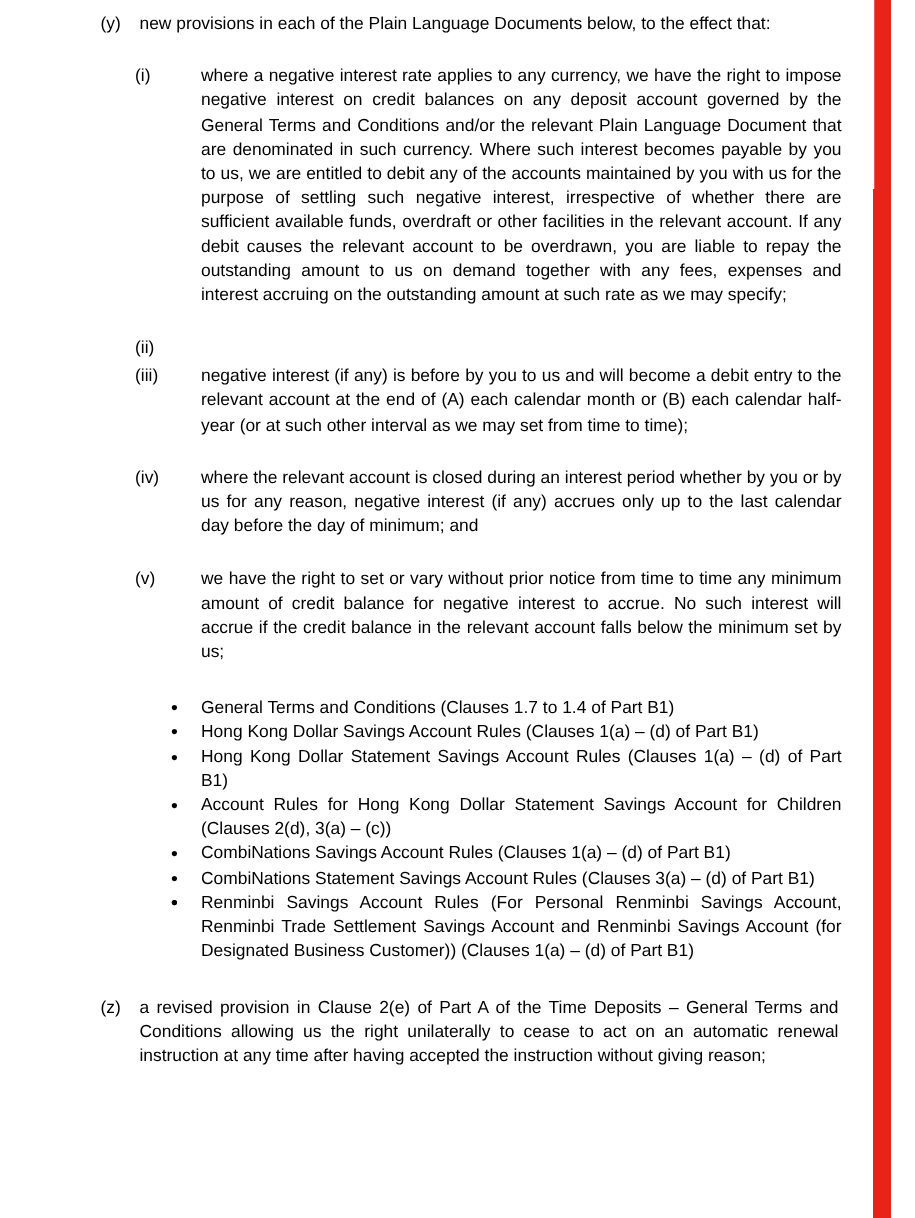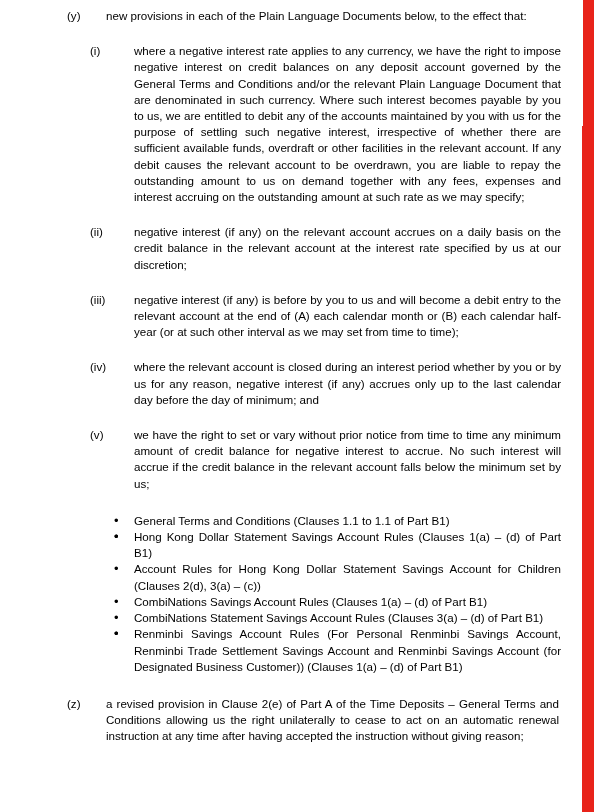--- a/index.html
+++ b/index.html
@@ -71,21 +71,21 @@
   }
 
   
   .lvl1 {
     padding-left: 67px;
     font-size: 11.6px;
     line-height: 16.2px;
   }
   .lvl1 > .marker { left: 67px; }
   .lvl1 > .body {
-    margin-left: 39px;
+    margin-left: 26px;
     padding-right: 7px;
   }
 
   
   .lvl2 {
     padding-left: 90px;
     font-size: 11.6px;
     line-height: 16.2px;
   }
   .lvl2 > .marker { left: 90px; }
@@ -145,23 +145,20 @@
     <span class="marker">(i)</span>
     <div class="body">
       <p>where a negative interest rate applies to any currency, we have the right to impose negative interest on credit balances on any deposit account governed by the General Terms and Conditions and/or the relevant Plain Language Document that are denominated in such currency. Where such interest becomes payable by you to us, we are entitled to debit any of the accounts maintained by you with us for the purpose of settling such negative interest, irrespective of whether there are sufficient available funds, overdraft or other facilities in the relevant account. If any debit causes the relevant account to be overdrawn, you are liable to repay the outstanding amount to us on demand together with any fees, expenses and interest accruing on the outstanding amount at such rate as we may specify;</p>
     </div>
   </div>
 
   <div class="gap-md"></div>
 
   <div class="item lvl2">
     <span class="marker">(ii)</span>
-    <div class="body">
-      <p>negative interest (if any) on the relevant account accrues on a daily basis on the credit balance in the relevant account at the interest rate specified by us at our discretion;</p>
-    </div>
   </div>
 
   <div class="gap-md"></div>
 
   <div class="item lvl2">
     <span class="marker">(iii)</span>
     <div class="body">
       <p>negative interest (if any) is before by you to us and will become a debit entry to the relevant account at the end of (A) each calendar month or (B) each calendar half-year (or at such other interval as we may set from time to time);</p>
     </div>
   </div>
@@ -182,24 +179,25 @@
     <div class="body">
       <p>we have the right to set or vary without prior notice from time to time any minimum amount of credit balance for negative interest to accrue. No such interest will accrue if the credit balance in the relevant account falls below the minimum set by us;</p>
     </div>
   </div>
 
   <div class="gap-lg"></div>
 
   <ul class="doclist">
     <li>
       <span class="bullet">•</span>
-      <span>General Terms and Conditions (Clauses 1.1 to 1.1 of Part B1)</span>
-    </li>
-    <li>
-      <span class="bullet">•</span>
+      <span>General Terms and Conditions (Clauses 1.7 to 1.4 of Part B1)</span>
+    </li>
+    <li>
+      <span class="bullet">•</span>
+      <span>Hong Kong Dollar Savings Account Rules (Clauses 1(a) – (d) of Part B1)</span>
     </li>
     <li>
       <span class="bullet">•</span>
       <span>Hong Kong Dollar Statement Savings Account Rules (Clauses 1(a) – (d) of Part B1)</span>
     </li>
     <li>
       <span class="bullet">•</span>
       <span>Account Rules for Hong Kong Dollar Statement Savings Account for Children (Clauses 2(d), 3(a) – (c))</span>
     </li>
     <li>

